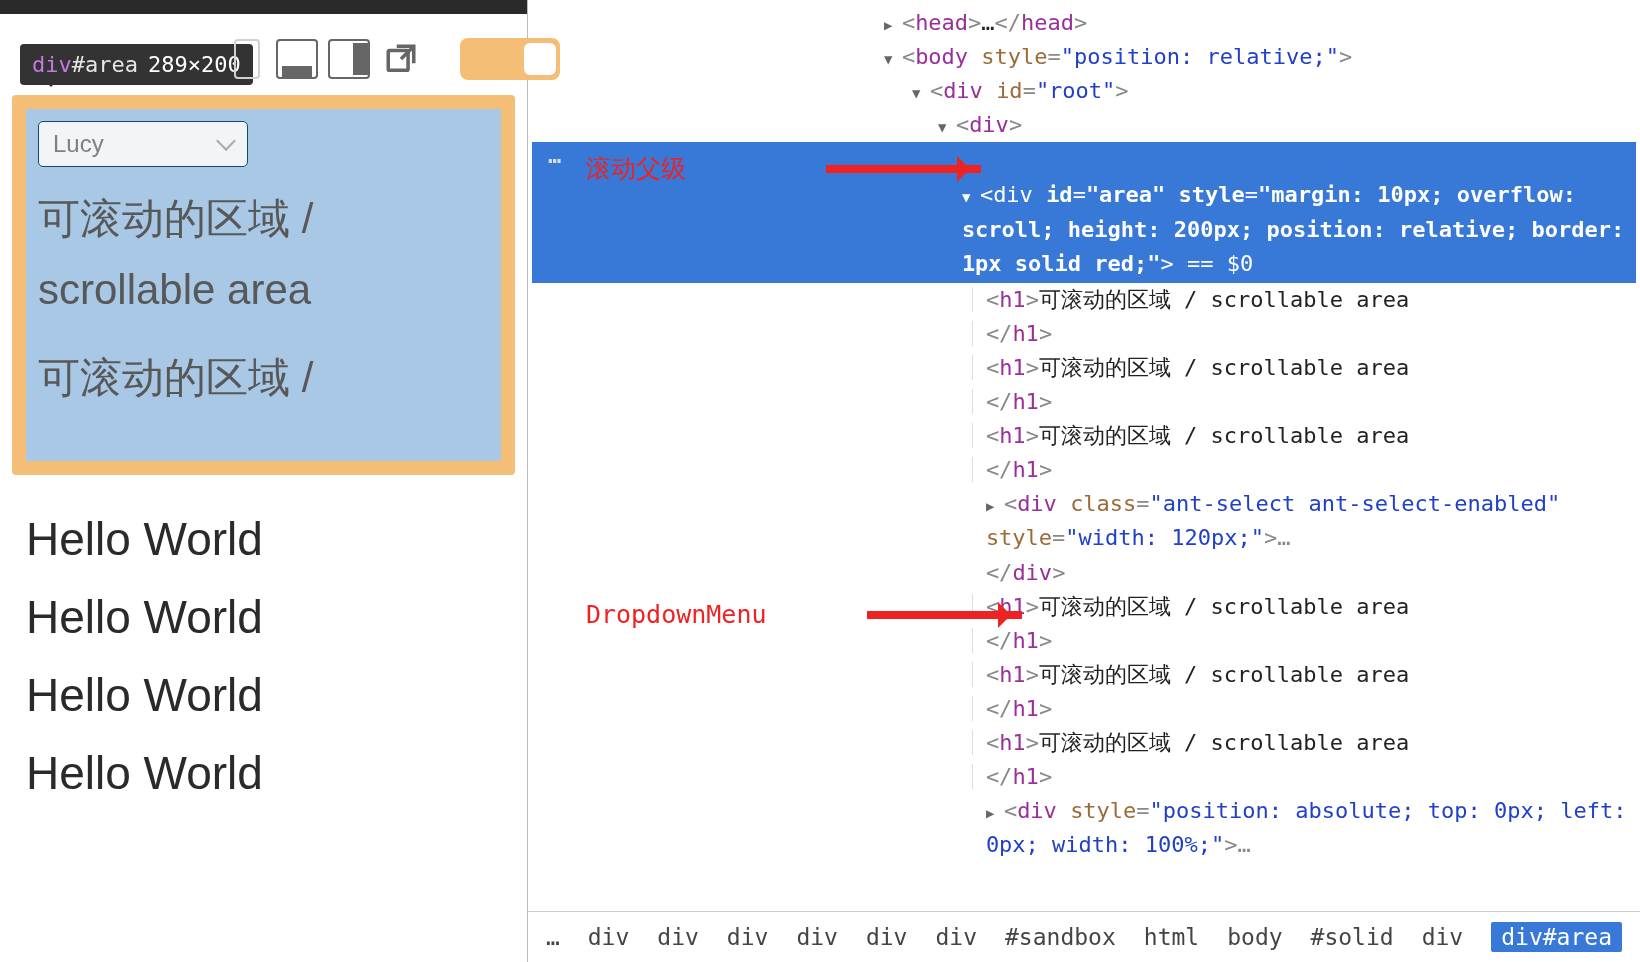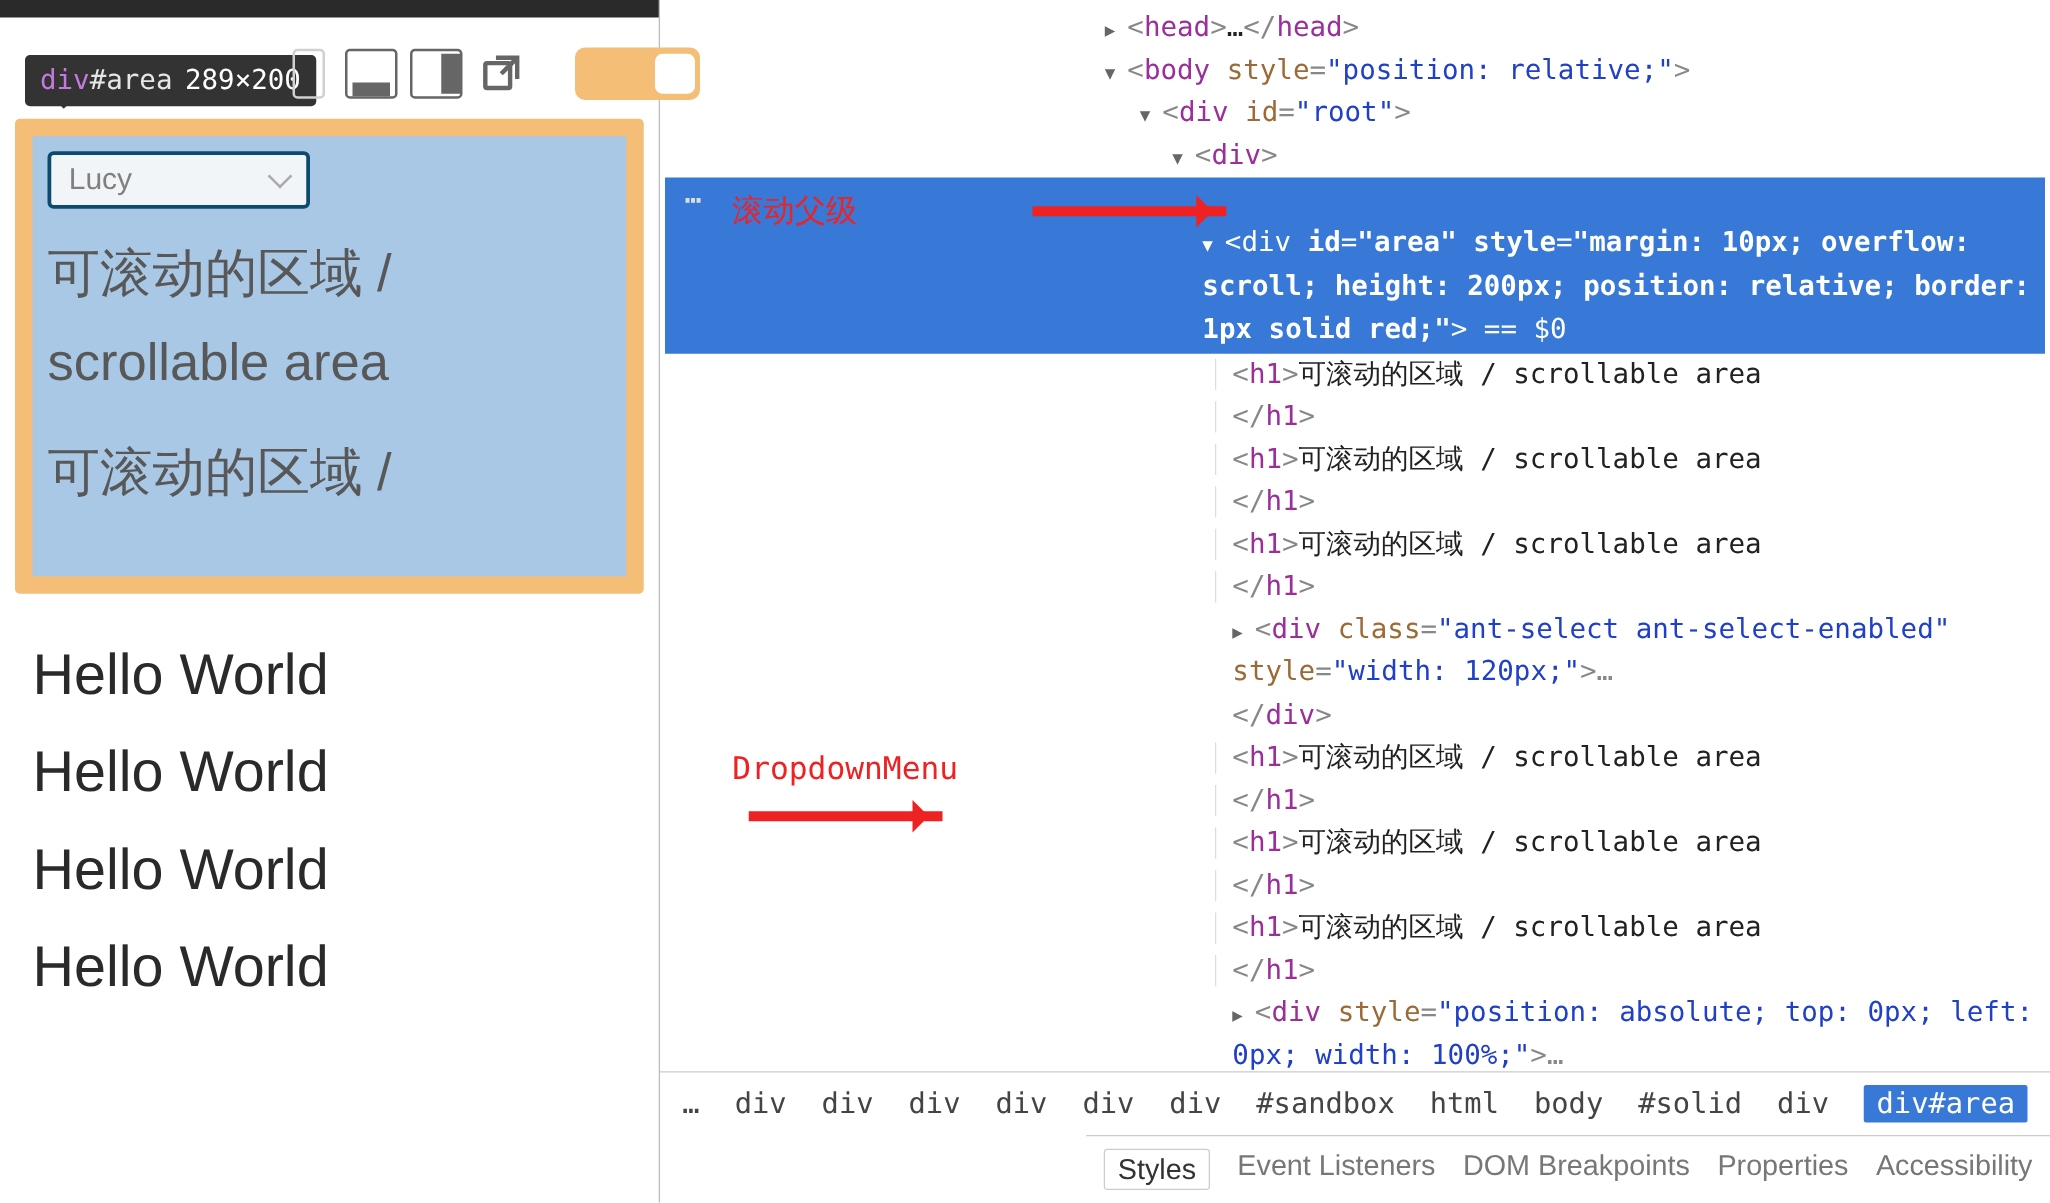--- a/index.html
+++ b/index.html
@@ -61,21 +61,21 @@
   position: absolute; top: 95px; left: 12px; right: 12px;
   height: 380px; background: #f5be76;
   border-radius: 4px; padding: 14px;
 }
 .highlight-inner {
   width: 100%; height: 100%; background: #a8c8e6;
   padding: 12px;
 }
 .select-box {
   width: 210px; height: 46px;
-  background: rgba(250,250,250,0.9); border: 3px solid #0c4a6e;
+  background: rgba(250,250,250,0.9); border: 1px solid #0c4a6e;
   border-radius: 5px; display: flex; align-items: center;
   padding: 0 14px; color: #808080; font-size: 24px;
   justify-content: space-between;
 }
 .chev { width: 14px; height: 14px; border-right: 2px solid #aaa; border-bottom: 2px solid #aaa; transform: rotate(45deg); margin-top: -6px; }
 .scroll-text { font-size: 42px; color: #585858; margin-top: 16px; line-height: 1.7; }
 
 .hello-list { position: absolute; top: 488px; left: 10px; }
 .hello-list h1 { font-size: 46px; font-weight: 400; color: #2a2a2a; margin: 24px 16px; }
 
@@ -219,21 +219,21 @@
 
       <div class="node indent-5" style="white-space:normal;padding-right:8px;"><span class="tri right"></span><span class="t-punct">&lt;</span><span class="t-tag">div</span> <span class="t-attr">style</span><span class="t-punct">=</span><span class="t-val">"position: absolute; top: 0px; left: 0px; width: 100%;"</span><span class="t-punct">&gt;…</span><br></div>
 
     </div>
 
     <div class="annot" style="top:152px; left:58px;">
       <span>滚动父级</span>
       <div style="width:120px"></div>
       <div class="arrow long"></div>
     </div>
-    <div class="annot" style="top:600px; left:58px;flex-direction:column;">
+    <div class="annot" style="top:600px; left:58px;">
       <span>DropdownMenu</span>
       <div style="width:80px"></div>
       <div class="arrow long"></div>
     </div>
 
     <div class="breadcrumb">
       <span>…</span>
       <span>div</span>
       <span>div</span>
       <span>div</span>
@@ -241,21 +241,14 @@
       <span>div</span>
       <span>div</span>
       <span>#sandbox</span>
       <span>html</span>
       <span>body</span>
       <span>#solid</span>
       <span>div</span>
       <span class="sel">div#area</span>
     </div>
 
-    <div class="panel-tabs">
-      <span class="active">Styles</span>
-      <span>Event Listeners</span>
-      <span>DOM Breakpoints</span>
-      <span>Properties</span>
-      <span>Accessibility</span>
-    </div>
   </div>
 </div>
 
 </body></html>

